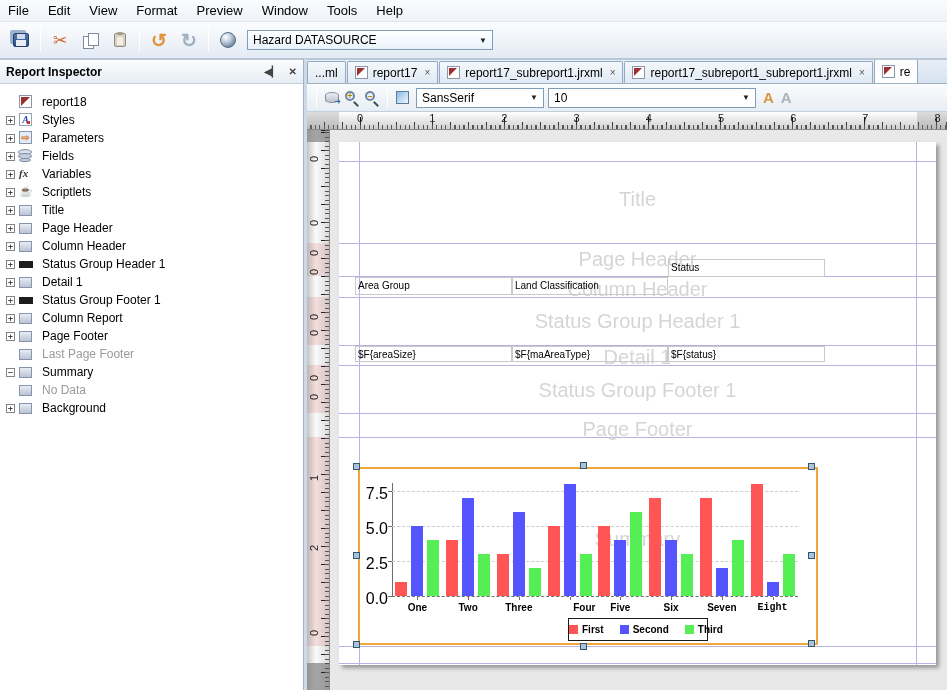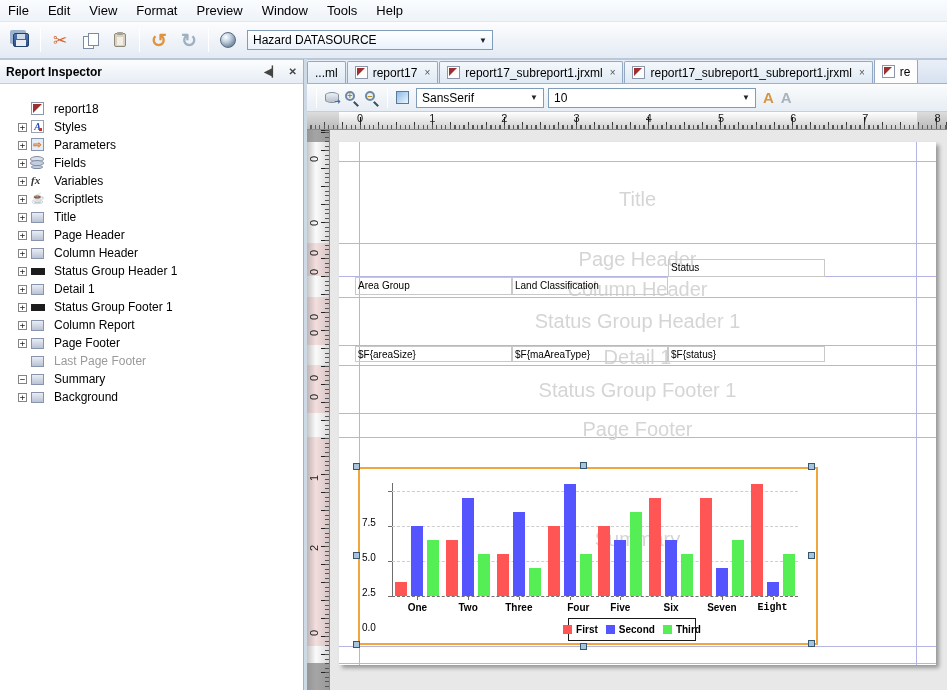--- a/index.html
+++ b/index.html
@@ -49,21 +49,21 @@
   .combo .arrow { margin-left:auto; font-size:8px; color:#222; padding:0 3px; }
   #ds-combo { width:246px; margin-left:4px; background:linear-gradient(#ffffff,#e9f2fb); }
   
   #left-panel { position:absolute; left:0; top:59px; width:303px; height:631px; background:#fff; border-top:1px solid #b9c7d6; }
   #inspector-header {
     height:24px; background:linear-gradient(#fcfdfe,#e7edf5);
     border-bottom:1px solid #c2cfdd; display:flex; align-items:center; padding:0 6px;
     font-size:12px; font-weight:bold;
   }
   #inspector-header .hbtns { margin-left:auto; display:flex; gap:9px; font-size:10px; color:#444; }
-  #tree { padding-top:16px; font-size:12px;margin-left:12px; }
+  #tree { padding-top:9px; font-size:12px; }
   .trow { height:18px; display:flex; align-items:center; padding-left:6px; white-space:nowrap; }
   .trow .spacer { width:13px; flex:0 0 13px; }
   .expander {
     width:9px; height:9px; flex:0 0 9px; border:1px solid #848484; background:#fff;
     font-size:9px; line-height:7px; text-align:center; margin-right:4px; color:#222;
     font-family:"DejaVu Sans Mono", monospace;
   }
   .ticon { width:15px; height:14px; flex:0 0 15px; margin-right:5px; position:relative; display:inline-block; }
   .tlabel { padding:0 3px; }
   .trow.selected .tlabel { background:#dcdcdc; }
@@ -163,31 +163,31 @@
   }
   .bandline { position:absolute; left:0; width:597px; height:1px; background:#b4b4e4; z-index:1; }
   .marginline { position:absolute; top:0; width:1px; height:523px; background:#b4b4e4; z-index:1; }
   .watermark { position:absolute; left:0; width:597px; text-align:center; font-size:20px; color:#d5d5d5; z-index:2; white-space:nowrap; }
   .cell { position:absolute; border:1px solid #c9c9c9; font-size:10px; line-height:15px; padding-left:2px; color:#000; z-index:3; background:transparent; }
   
   #chart {
     position:absolute; left:19px; top:325px; width:460px; height:178px;
     border:2px solid #f0a63c; z-index:4; background:transparent;
   }
-  .ylab { position:absolute; width:26px; font-size:10px; color:#000;margin-top:32px; }
+  .ylab { position:absolute; width:26px; text-align:right; font-size:16px; color:#000; }
   .gridline { position:absolute; left:32px; width:406px; border-top:1px dashed #cdcdcd; }
   .baseline { position:absolute; left:32px; width:406px; border-top:1px dashed #6e6e6e; }
   .yaxis { position:absolute; left:32px; width:1px; background:#6e6e6e; }
   .ytick { position:absolute; width:4px; height:1px; background:#6e6e6e; left:28px; }
   .bar { position:absolute; z-index:5; }
   .xlab { position:absolute; text-align:center; font-size:10px; font-weight:600; color:#000; }
   .xtick { position:absolute; width:1px; height:3px; background:#6e6e6e; }
   #legend {
-    position:absolute; left:208px; top:149px; width:128px; height:23px;
-    border:1px solid #1a1a1a; background:#fff; display:flex; align-items:center; justify-content:center; gap:8px;
+    position:absolute; left:208px; top:149px; width:140px; height:23px;
+    border:1px solid #1a1a1a; background:#fff; display:flex; align-items:center; gap:16px;
     font-size:10px; font-weight:600; z-index:6;
   }
   .lgitem { display:flex; align-items:center; gap:4px; }
   .lgswatch { width:9px; height:9px; display:inline-block; }
   .handle { position:absolute; width:7px; height:7px; background:#a8c4dc; border:1px solid #35576e; z-index:7; }
 </style>
 </head>
 <body>
 
 <div id="app">
@@ -347,20 +347,27 @@
             <span class="icon-band" style="position: absolute;"></span>
           </span>
           <span class="tlabel">Last Page Footer</span>
         </div>
         <div class="trow">
           <span class="expander">−</span>
           <span class="ticon">
             <span class="icon-band" style="position: absolute;"></span>
           </span>
           <span class="tlabel">Summary</span>
+        </div>
+        <div class="trow disabled">
+          <span class="spacer"></span>
+          <span class="ticon">
+            <span class="icon-band" style="position: absolute;"></span>
+          </span>
+          <span class="tlabel">No Data</span>
         </div>
         <div class="trow">
           <span class="expander">+</span>
           <span class="ticon">
             <span class="icon-band" style="position: absolute;"></span>
           </span>
           <span class="tlabel">Background</span>
         </div>
       </div>
   </div>
@@ -484,21 +491,21 @@
           <div class="xlab" style="left: 82.75px; width: 50.75px; top: 133px;">Two</div>
           <div class="xtick" style="left: 108.125px; top: 128px;"></div>
           <div class="bar" title="First / Three: 3" style="left: 136.875px; top: 85px; width: 12px; height: 42px; background: rgb(255, 85, 85);"></div>
           <div class="bar" title="Second / Three: 6" style="left: 152.875px; top: 43px; width: 12px; height: 84px; background: rgb(85, 85, 255);"></div>
           <div class="bar" title="Third / Three: 2" style="left: 168.875px; top: 99px; width: 12px; height: 28px; background: rgb(85, 238, 85);"></div>
           <div class="xlab" style="left: 133.5px; width: 50.75px; top: 133px;">Three</div>
           <div class="xtick" style="left: 158.875px; top: 128px;"></div>
           <div class="bar" title="First / Four: 5" style="left: 187.625px; top: 57px; width: 12px; height: 70px; background: rgb(255, 85, 85);"></div>
           <div class="bar" title="Second / Four: 8" style="left: 203.625px; top: 15px; width: 12px; height: 112px; background: rgb(85, 85, 255);"></div>
           <div class="bar" title="Third / Four: 3" style="left: 219.625px; top: 85px; width: 12px; height: 42px; background: rgb(85, 238, 85);"></div>
-          <div class="xlab" style="left: 193px; width: 50.75px; top: 133px;">Four</div>
+          <div class="xlab" style="left: 199px; width: 50.75px; top: 133px;">Four</div>
           <div class="xtick" style="left: 209.625px; top: 128px;"></div>
           <div class="bar" title="First / Five: 5" style="left: 238.375px; top: 57px; width: 12px; height: 70px; background: rgb(255, 85, 85);"></div>
           <div class="bar" title="Second / Five: 4" style="left: 254.375px; top: 71px; width: 12px; height: 56px; background: rgb(85, 85, 255);"></div>
           <div class="bar" title="Third / Five: 6" style="left: 270.375px; top: 43px; width: 12px; height: 84px; background: rgb(85, 238, 85);"></div>
           <div class="xlab" style="left: 235px; width: 50.75px; top: 133px;">Five</div>
           <div class="xtick" style="left: 260.375px; top: 128px;"></div>
           <div class="bar" title="First / Six: 7" style="left: 289.125px; top: 29px; width: 12px; height: 98px; background: rgb(255, 85, 85);"></div>
           <div class="bar" title="Second / Six: 4" style="left: 305.125px; top: 71px; width: 12px; height: 56px; background: rgb(85, 85, 255);"></div>
           <div class="bar" title="Third / Six: 3" style="left: 321.125px; top: 85px; width: 12px; height: 42px; background: rgb(85, 238, 85);"></div>
           <div class="xlab" style="left: 285.75px; width: 50.75px; top: 133px;">Six</div>

